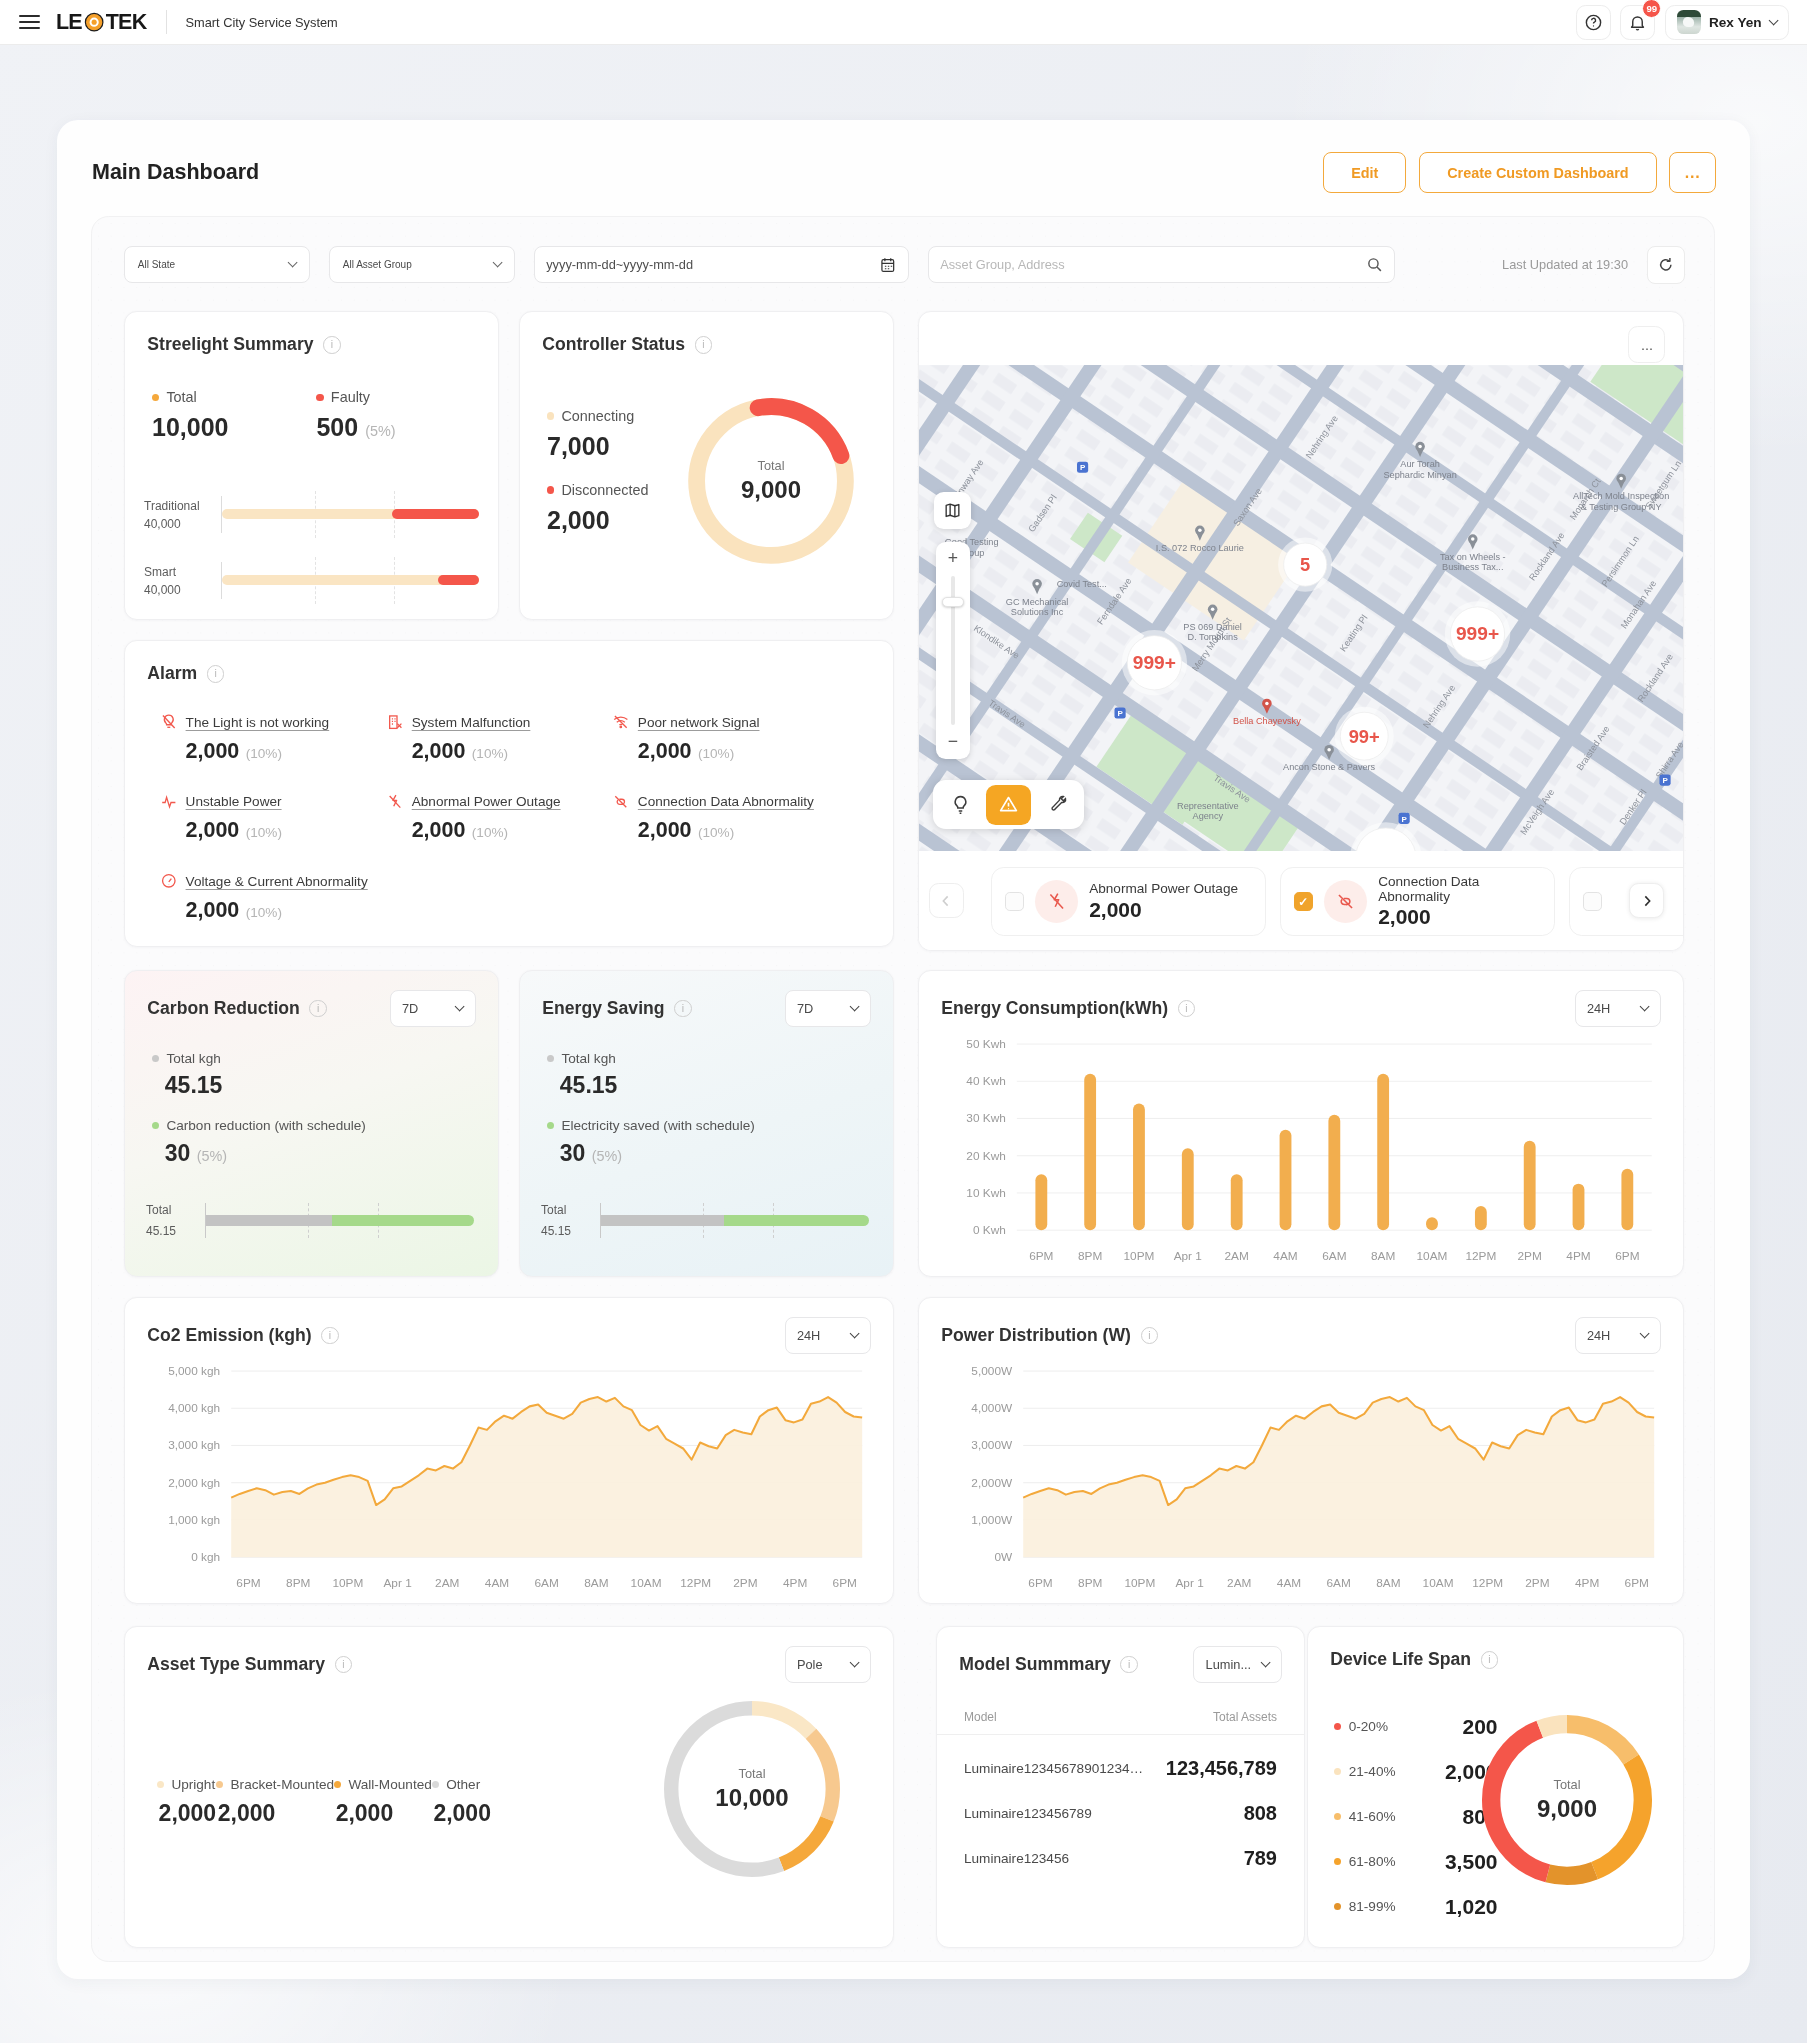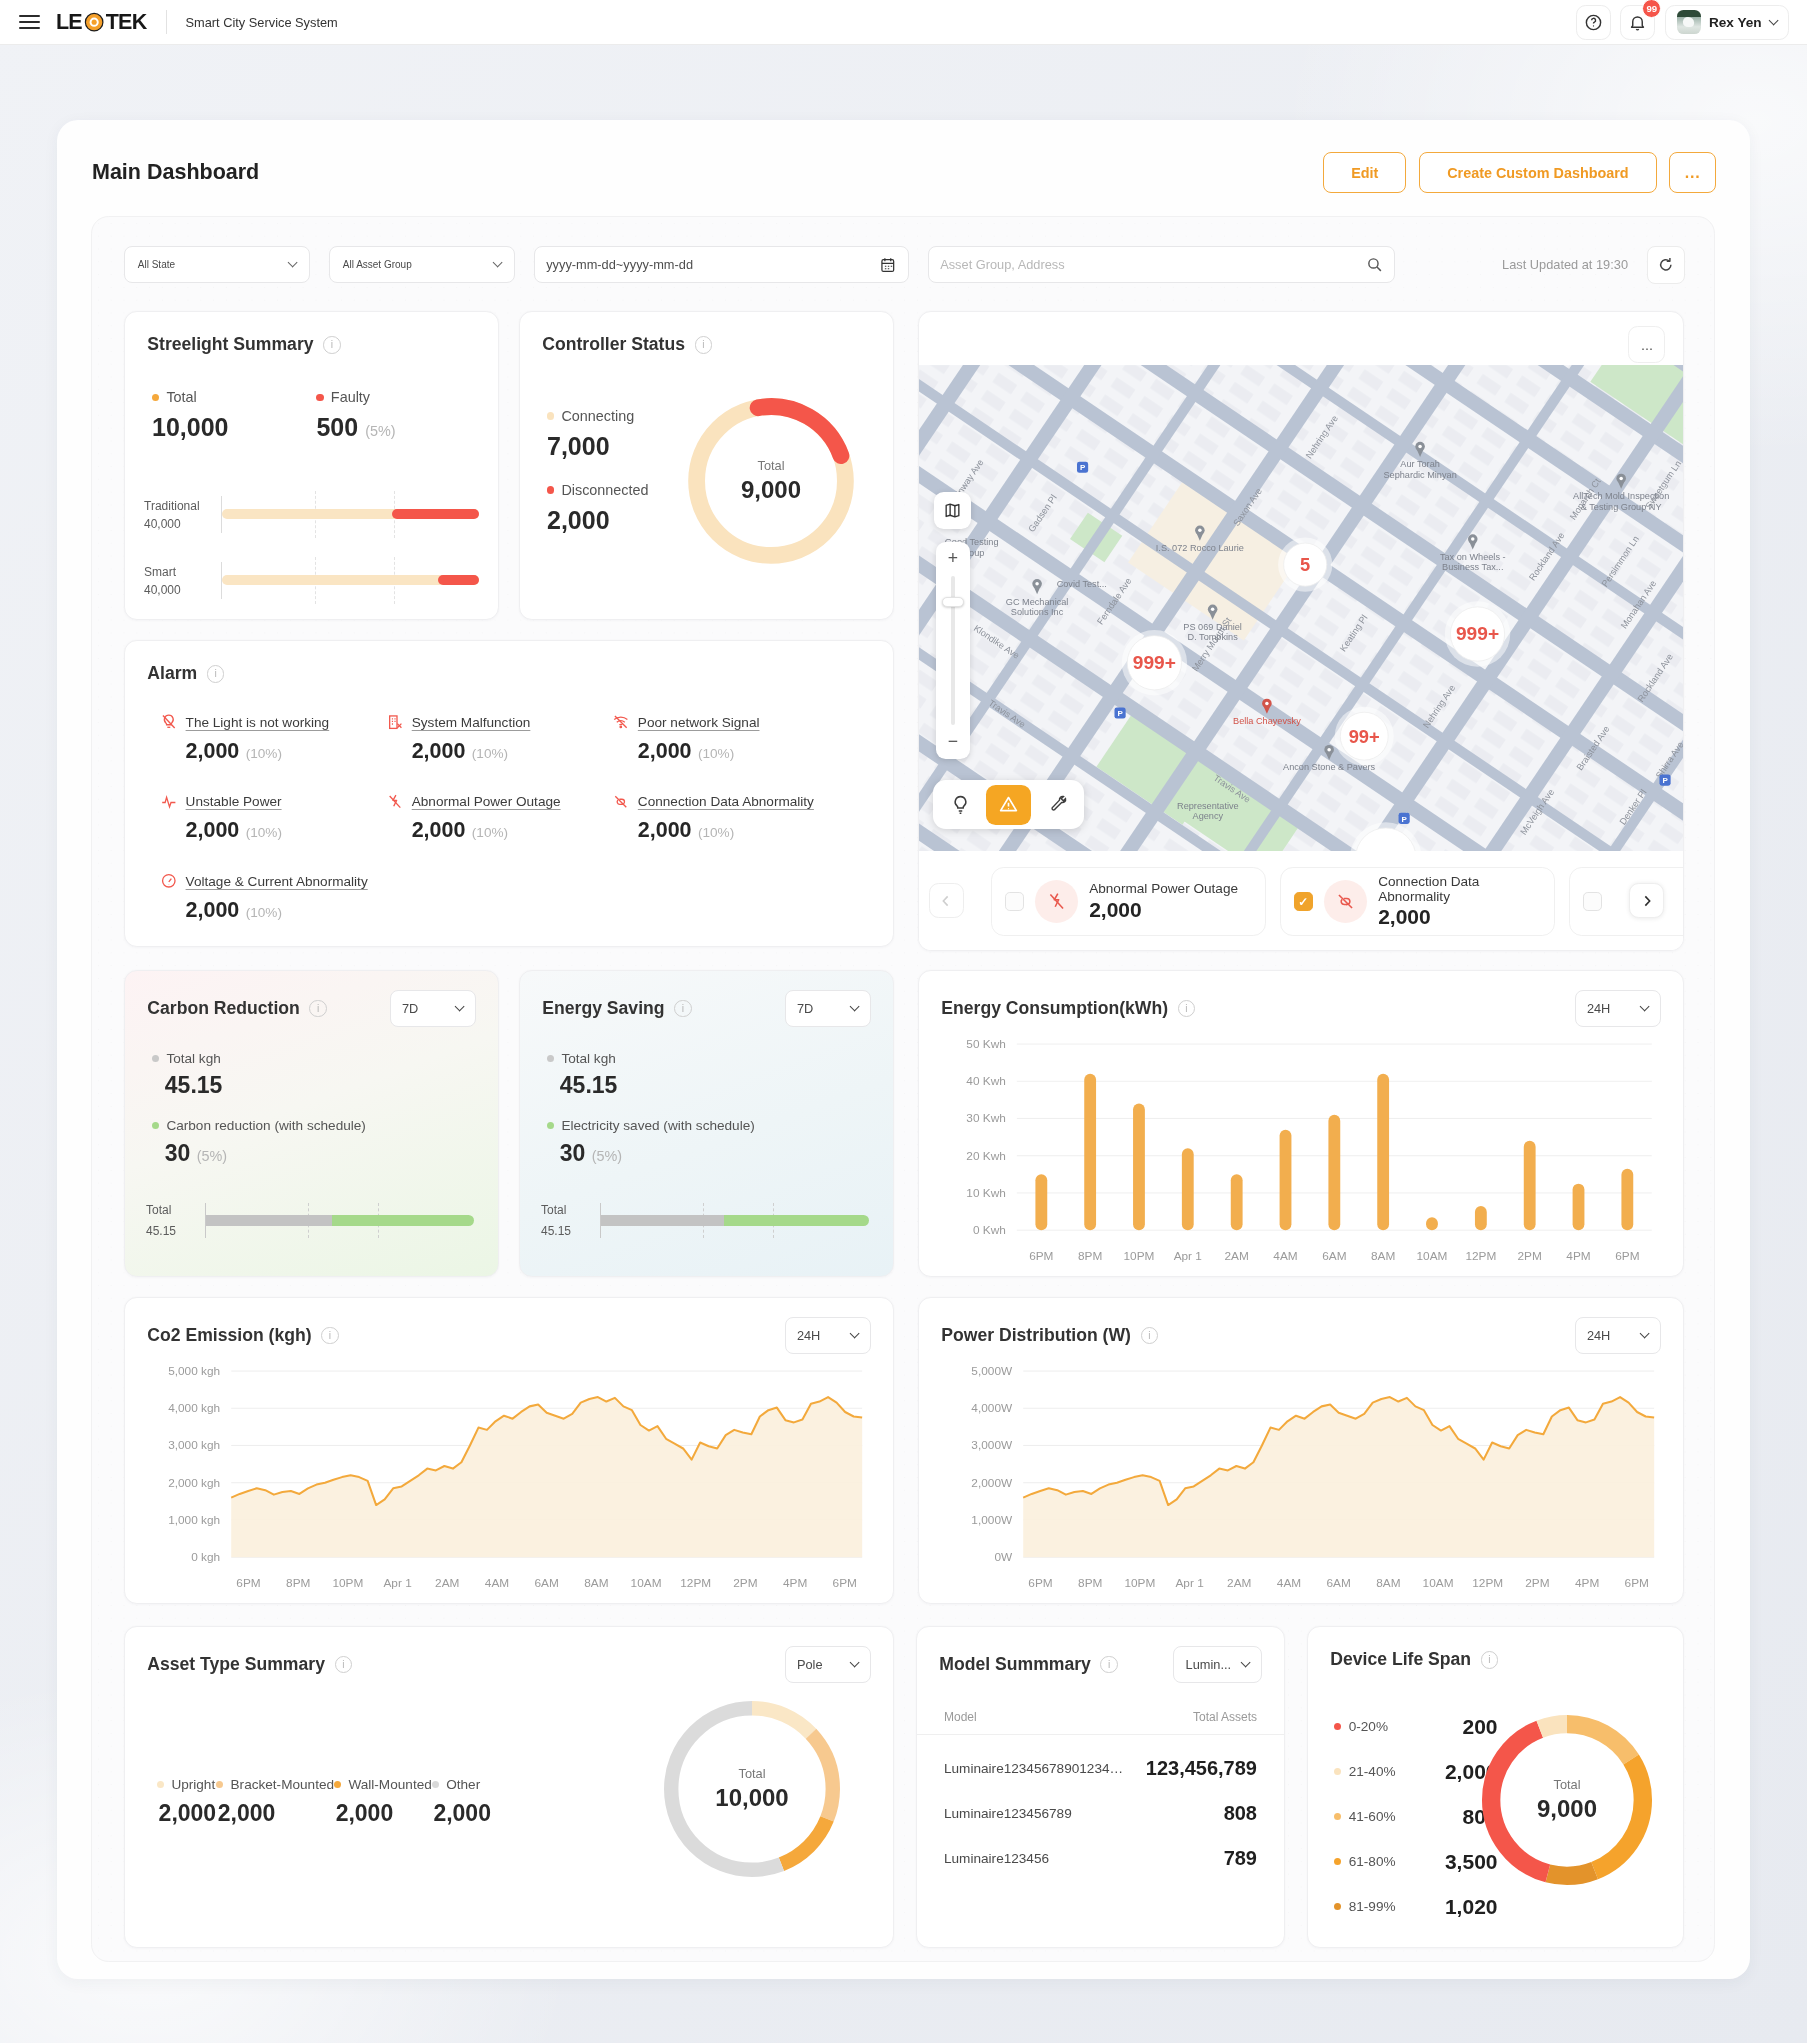--- a/index.html
+++ b/index.html
@@ -125,21 +125,21 @@
   #card-co2{left:32px;top:1080px;width:770px;height:307px}
   #card-power{left:826px;top:1080px;width:766px;height:307px}
   .chart-box{position:absolute;left:11.2px;right:11.2px;top:62px;bottom:6.4px}
   .tick{fill:#9b9b9b;font-size:15px;font-family:"Liberation Sans",sans-serif}
   
   #card-asset{left:32px;top:1409px;width:770px;height:322px}
   #asset-legend{position:absolute;left:32px;top:150px;display:flex;}
   #asset-legend .kpi-top{font-size:13.6px}
   #asset-legend .kpi-val{font-size:23px;margin-left:1.6px}
   
-  #card-model{left:824px;top:1409px;width:369px;height:322px}
+  #card-model{left:844px;top:1409px;width:369px;height:322px}
   .tbl-head{display:flex;justify-content:space-between;padding:27px 27px 9.6px;font-size:12px;color:#9a9a9a;border-bottom:0.8px solid #efefef;margin:0 0 4.8px}
   #model-rows{padding:6.4px 27px 0}
   .m-row{display:flex;justify-content:space-between;align-items:center;height:45px}
   .m-row .name{font-size:13.6px;color:#4a4a4a;max-width:180px;overflow:hidden;text-overflow:ellipsis;white-space:nowrap}
   .m-row .tot{font-size:20px;font-weight:700;color:#1f1f1f}
   
   #card-device{left:1215px;top:1409px;width:377px;height:322px}
   #device-list{position:absolute;left:25.5px;top:77px;width:164px}
   .d-row{display:flex;align-items:center;height:45px;gap:8px}
   .d-row .lab{font-size:13.6px;color:#555;width:67px}

